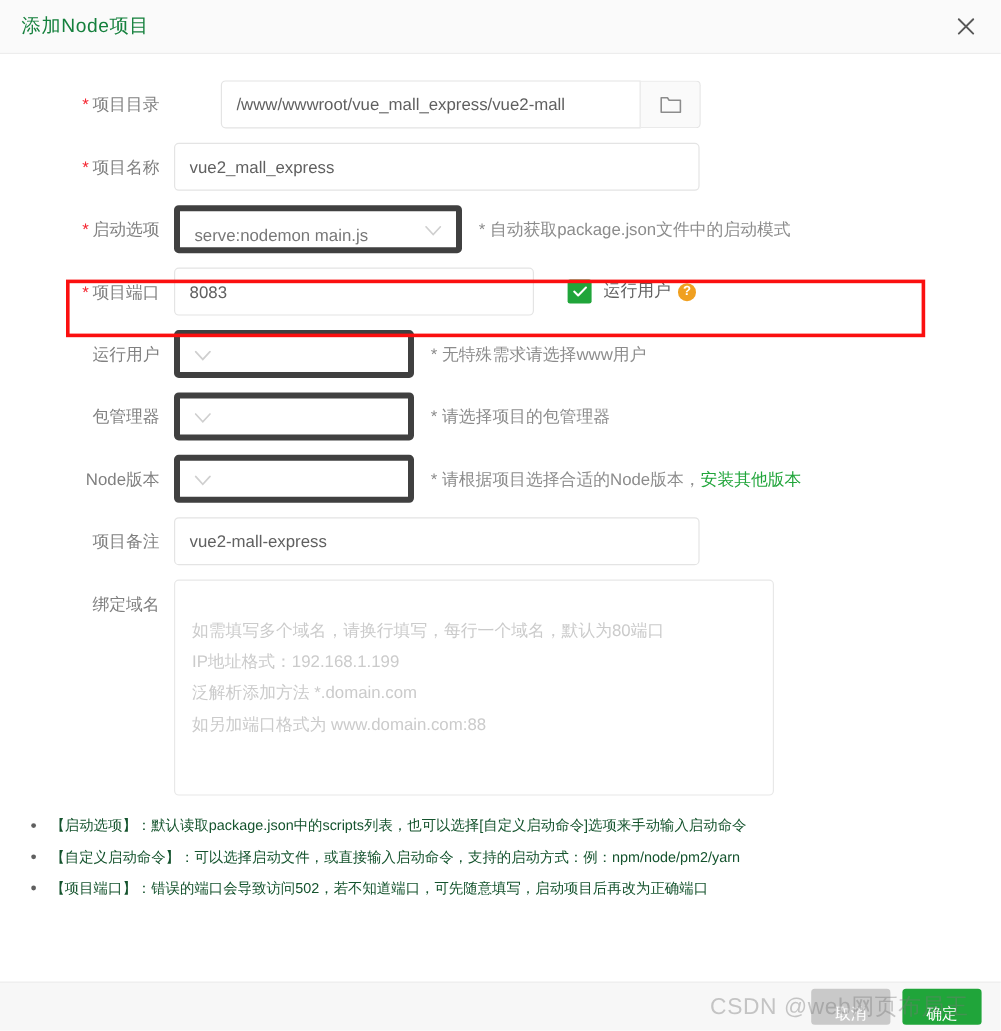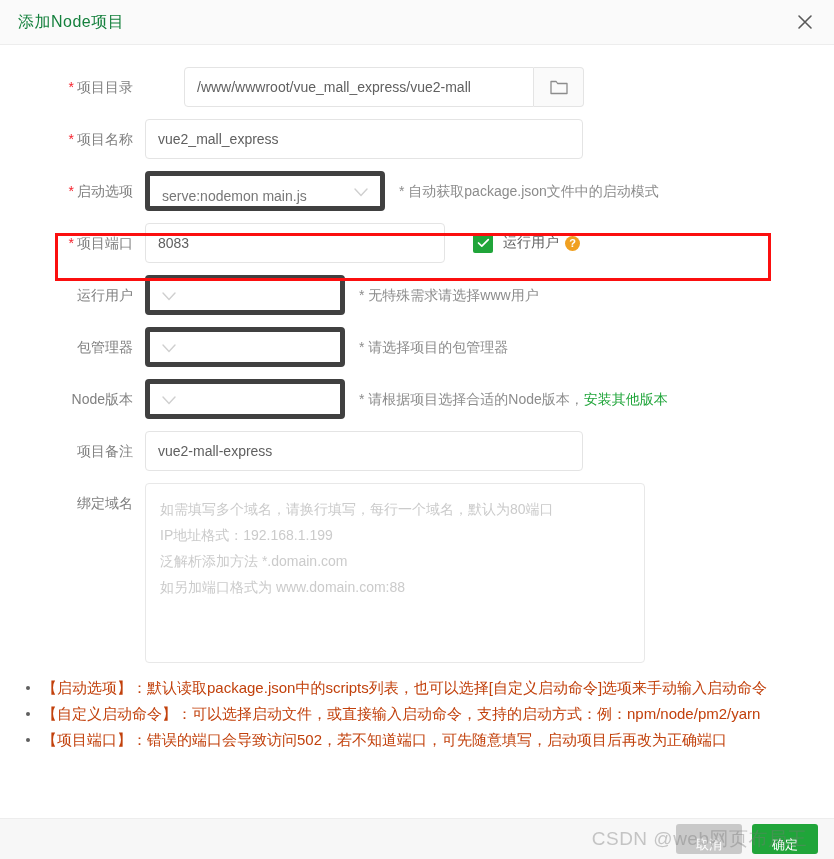--- a/index.html
+++ b/index.html
@@ -184,21 +184,21 @@
     cursor: pointer;
     display: inline-block;
   }
 
   
   .ta {
     width: 500px;
     height: 180px;
     border: 1px solid #e8e8e8;
     border-radius: 4px;
-    padding: 12px 14px;
+    padding: 28px 14px;
     font-size: 14px;
     color: #606060;
     font-family: inherit;
     resize: none;
     outline: none;
     line-height: 26px;
   }
   .ta::placeholder { color: #cbcbcb; }
 
   
@@ -214,22 +214,22 @@
   }
 
   
   .tips {
     margin: 4px 0 0 0;
     padding: 0 0 0 22px;
     list-style: none;
   }
   .tips li {
     position: relative;
-    font-size: 15px;
-    color: #c2410c;
+    font-size: 12px;
+    color: #14532d;
     line-height: 26px;
     padding-left: 20px;
     white-space: nowrap;
   }
   .tips li::before {
     content: "";
     position: absolute;
     left: 4px; top: 11px;
     width: 4px; height: 4px;
     border-radius: 50%;

